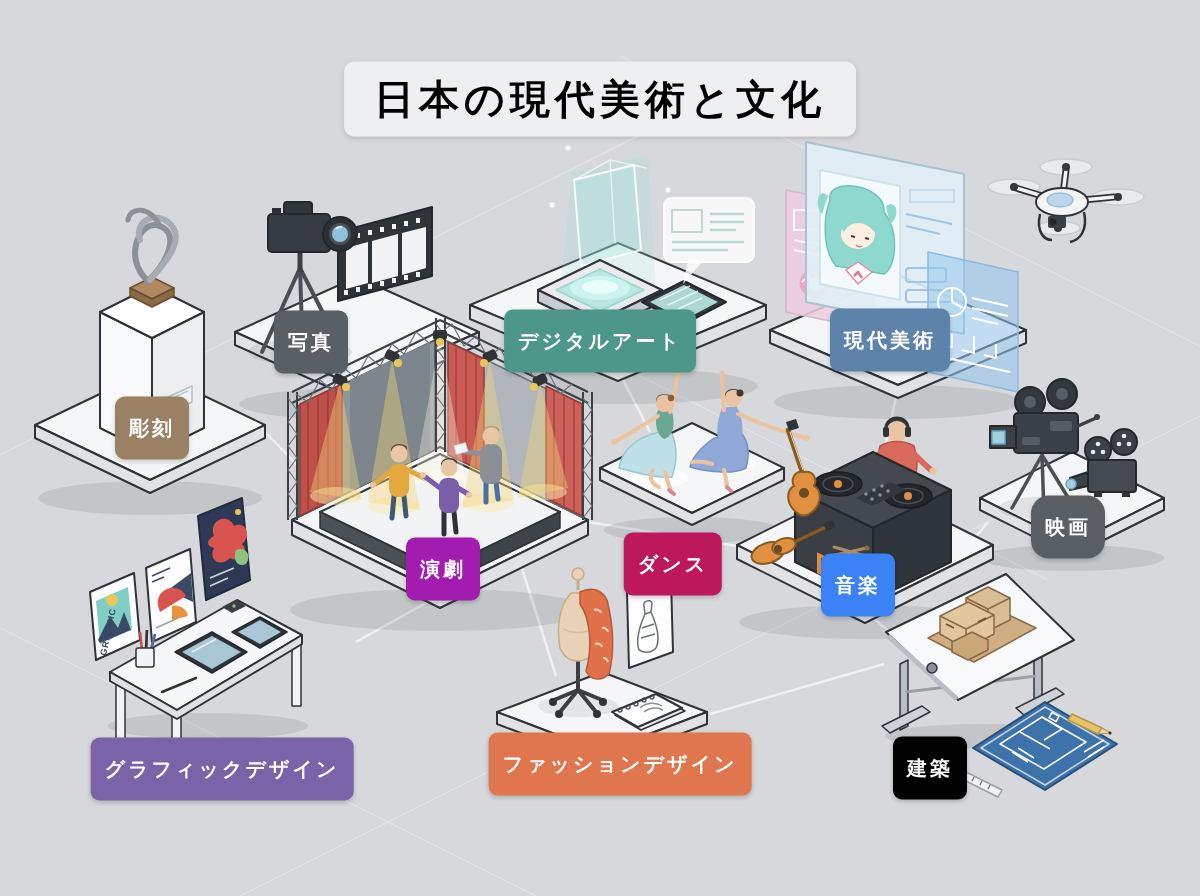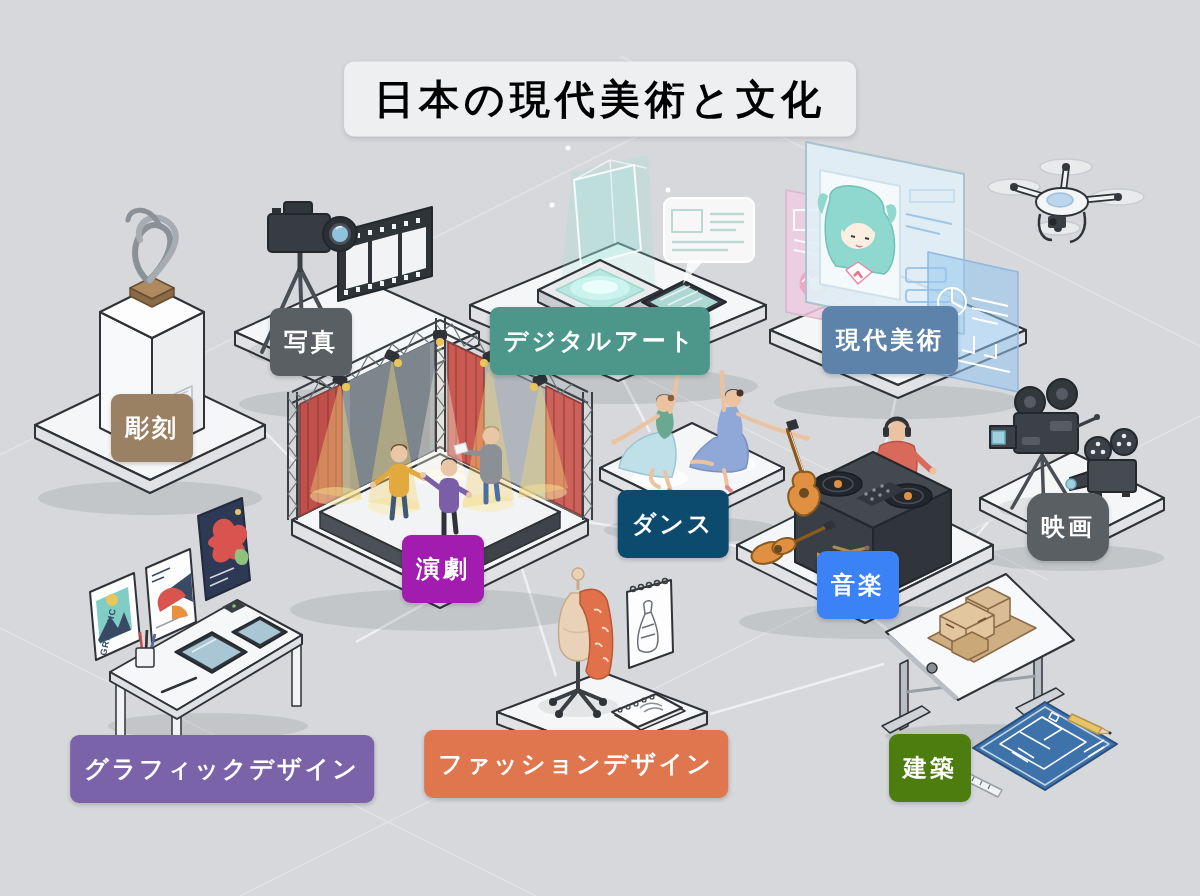--- a/index.html
+++ b/index.html
@@ -11,34 +11,34 @@
   .scene{position:relative;width:1200px;height:896px;}
   .scene > svg{position:absolute;left:0;top:0;}
   .title-badge{
     position:absolute;left:600px;top:99px;transform:translate(-50%,-50%);
     font-size:40px;font-weight:bold;color:#000000;background:#edeff1;
     padding:10px 30px;border-radius:10px;letter-spacing:5px;white-space:nowrap;
     box-shadow:0 2px 5px rgba(0,0,0,.12);
   }
   .label{
     position:absolute;transform:translate(-50%,-50%);
-    color:#ffffff;font-weight:bold;font-size:24px;letter-spacing:3px;
+    color:#ffffff;font-weight:bold;font-size:20px;letter-spacing:3px;
     padding:18px 14px;border-radius:9px;white-space:nowrap;
     box-shadow:0 2px 4px rgba(0,0,0,.18);
   }
   #lbl-sculpture{left:152px;top:428px;}
   #lbl-photography{left:311px;top:342px;}
   #lbl-digital-art{left:600px;top:341px;}
   #lbl-contemporary-art{left:890px;top:340px;}
   #lbl-theater{left:443px;top:569px;}
   #lbl-dance{left:673px;top:524px;}
   #lbl-music{left:858px;top:585px;}
   #lbl-film{left:1068px;top:527px;border-radius:18px;}
   #lbl-graphic-design{left:222px;top:769px;}
-  #lbl-fashion-design{left:576px;top:764px;text-align:right;}
+  #lbl-fashion-design{left:620px;top:764px;text-align:right;}
   #lbl-architecture{left:930px;top:768px;}
 </style>
 </head>
 <body>
 
 <div class="scene">
 
 <svg width="1200" height="896" viewBox="0 0 1200 896">
 
   <rect x="0" y="0" width="1200" height="896" fill="#d6d8db"></rect>
@@ -626,24 +626,24 @@
     </g>
     <g>
       <path d="M958 768 L1002 790 L998 797 L954 775 Z" fill="#f2f3f5" stroke="#9aa0a6" stroke-width="1.5"></path>
       <path d="M966 773 l-2 4 M974 777 l-2 4 M982 781 l-2 4 M990 785 l-2 4" stroke="#6a7076" stroke-width="1.2"></path>
     </g>
   </g>
 </svg>
 
   <div class="title-badge">日本の現代美術と文化</div>
 
-  <div class="label" id="lbl-sculpture" style="background-color: rgb(154, 129, 100);">彫刻</div>
+  <div class="label" id="lbl-sculpture" style="background-color: rgb(154, 129, 100); border-radius: 10px;">彫刻</div>
   <div class="label" id="lbl-photography" style="background-color: rgb(90, 95, 100);">写真</div>
   <div class="label" id="lbl-digital-art" style="background-color: rgb(77, 151, 138);">デジタルアート</div>
   <div class="label" id="lbl-contemporary-art" style="background-color: rgb(94, 131, 170);">現代美術</div>
   <div class="label" id="lbl-theater" style="background-color: #a21caf;">演劇</div>
-  <div class="label" id="lbl-dance" style="background-color: #0c4a6e;">ダンス</div>
+  <div class="label" id="lbl-dance" style="background-color: #be185d; margin-top: 40px;">ダンス</div>
   <div class="label" id="lbl-music" style="background-color: #3b82f6;">音楽</div>
   <div class="label" id="lbl-film" style="background-color: rgb(90, 95, 100);">映画</div>
   <div class="label" id="lbl-graphic-design" style="background-color: rgb(122, 99, 169);">グラフィックデザイン</div>
   <div class="label" id="lbl-fashion-design" style="background-color: rgb(224, 118, 78);">ファッションデザイン</div>
-  <div class="label" id="lbl-architecture" style="background-color: #4d7c0f;">建築</div>
+  <div class="label" id="lbl-architecture" style="background-color: #000000;">建築</div>
 </div>
 
 </body></html>

